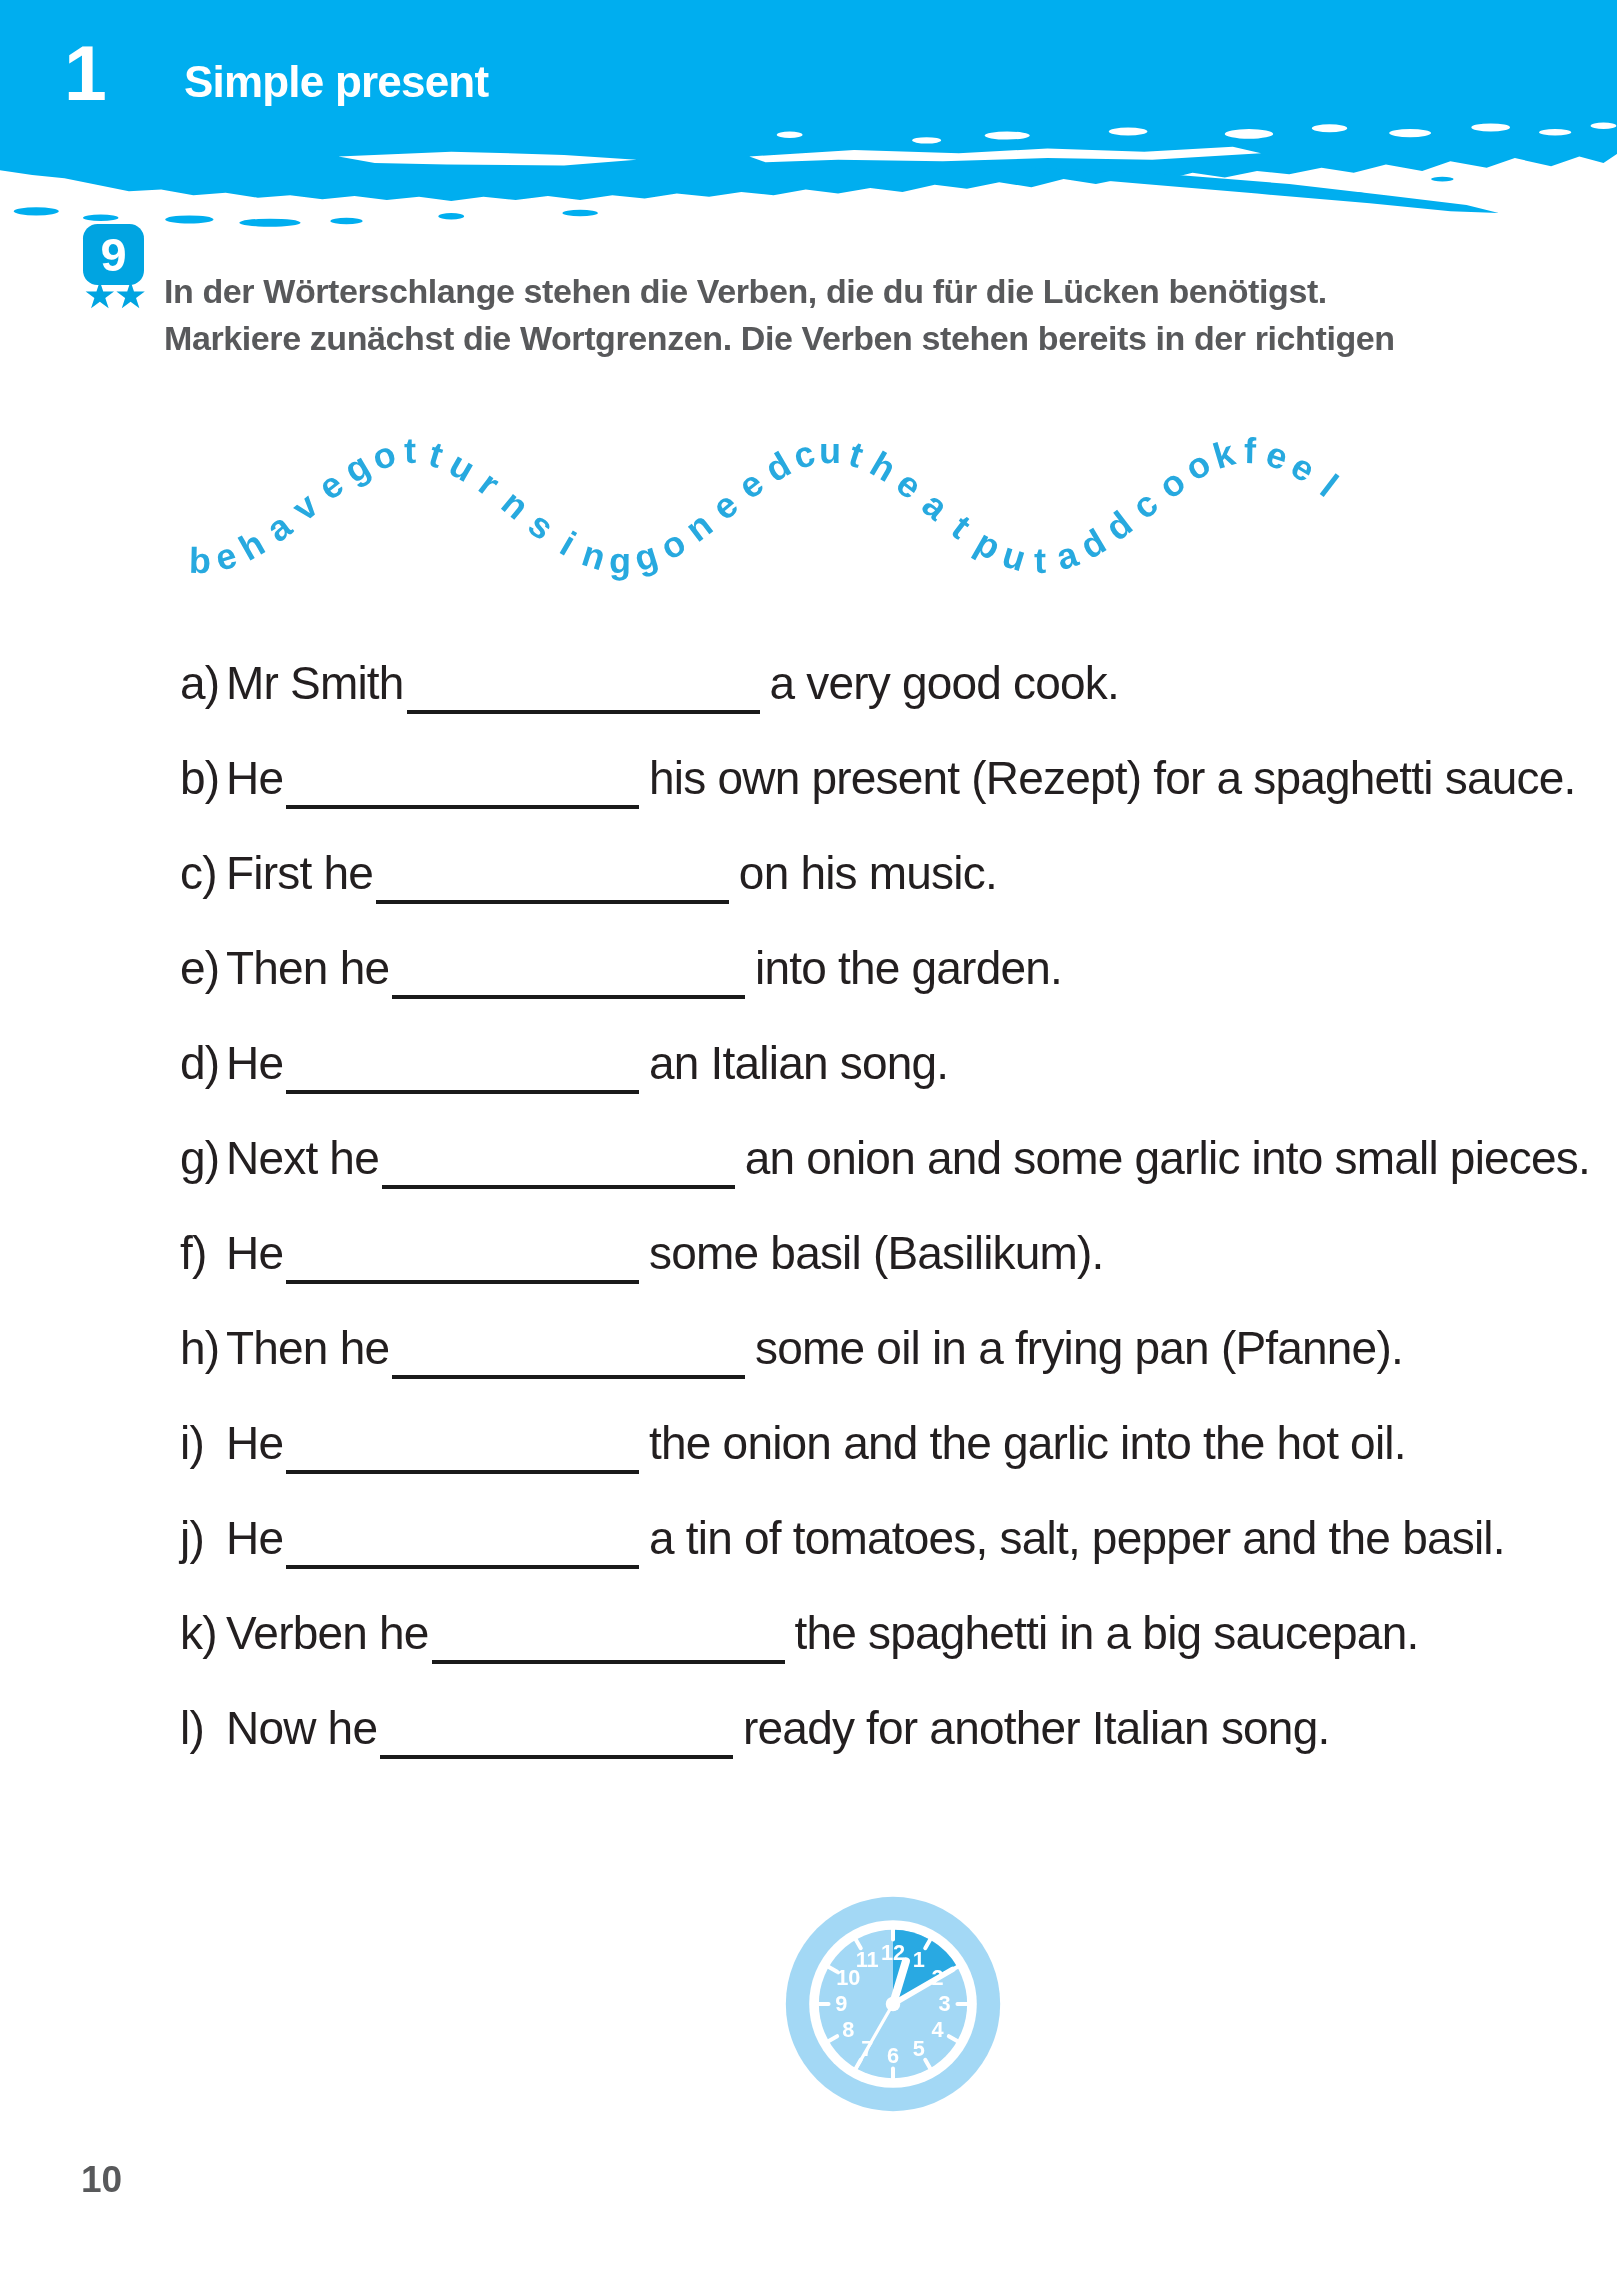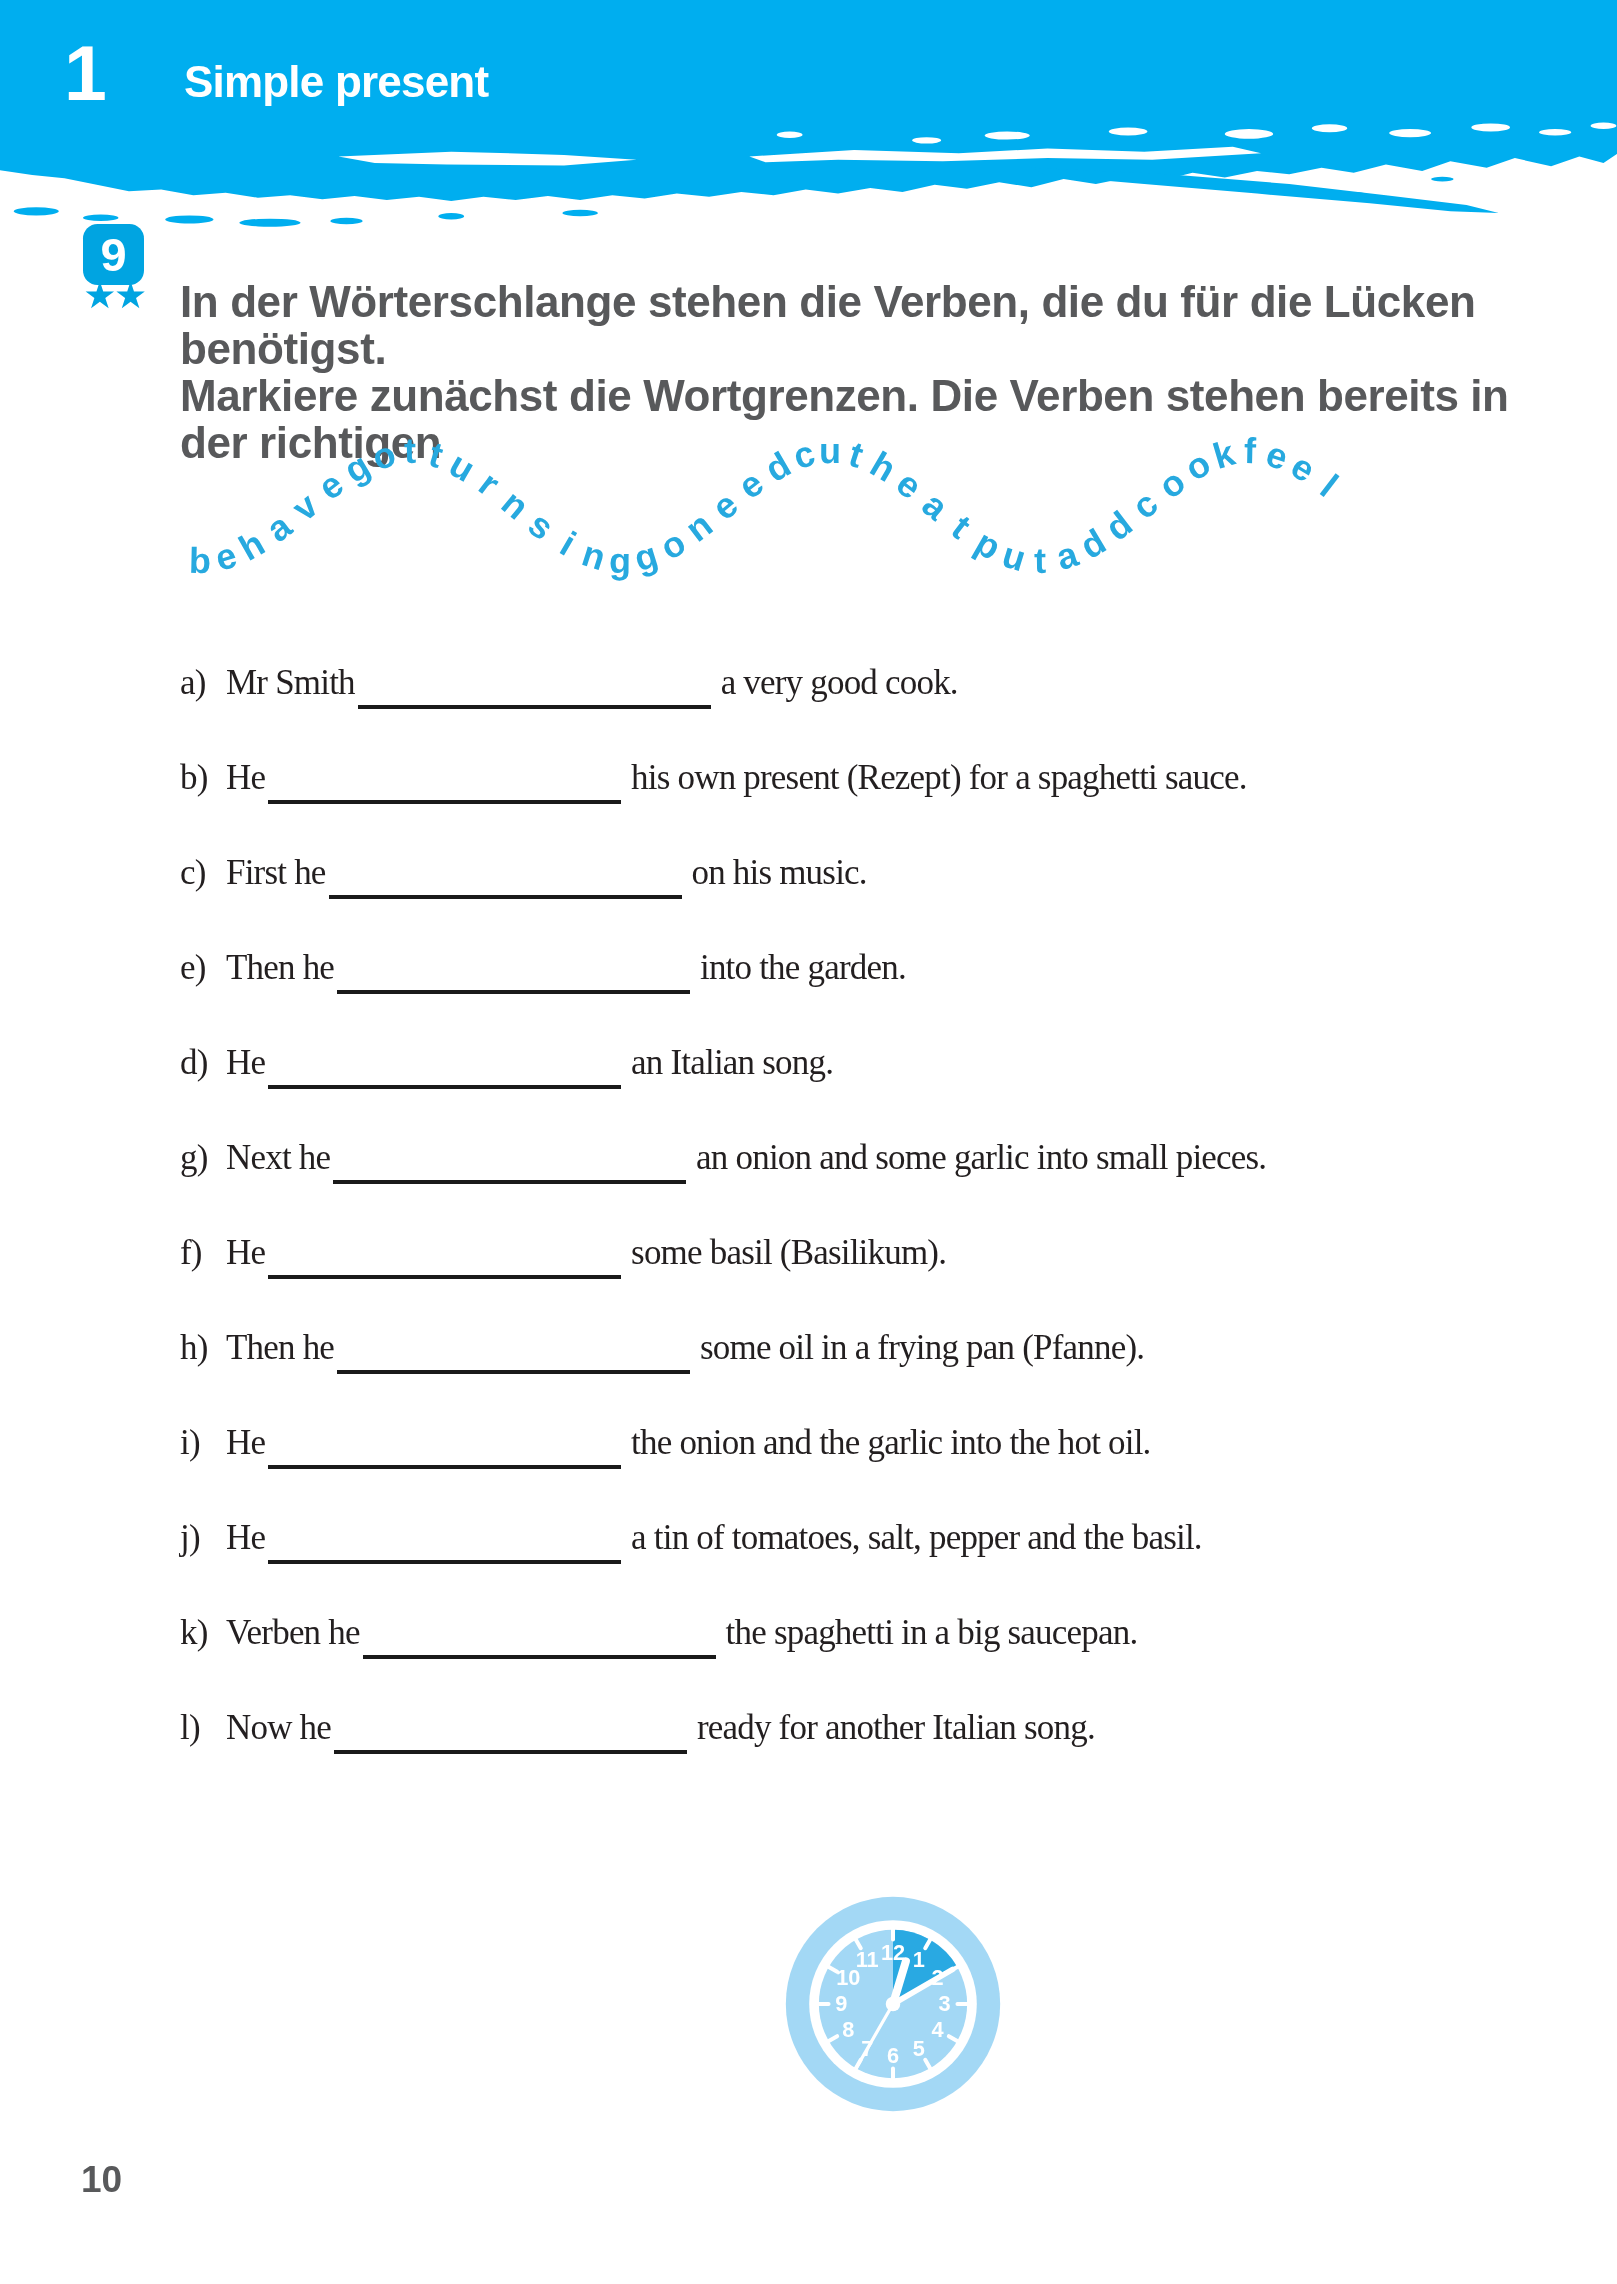--- a/index.html
+++ b/index.html
@@ -23,35 +23,35 @@
     position:absolute;left:83px;top:224px;width:61px;height:61px;
     background:#00A4E1;border-radius:14.5px;color:#ffffff;
     font-size:47px;font-weight:bold;display:flex;align-items:center;justify-content:center;
   }
   .ex-stars{
     position:absolute;left:77px;top:277px;width:74px;text-align:center;
     color:#00A4E1;font-size:37px;letter-spacing:-2.4px;line-height:1;
   }
   
   .instructions{
-    position:absolute;left:180px;top:234px;width:1386px;
-    font-size:44px;font-weight:bold;color:#58595B;line-height:47px;letter-spacing:-0.4px;
+    position:absolute;left:164px;top:234px;width:1386px;
+    font-size:34px;font-weight:bold;color:#58595B;line-height:47px;letter-spacing:-0.4px;
   }
   .instructions em{font-style:italic;}
   
   .word-snake{position:absolute;top:0;left:0;width:1618px;height:645px;pointer-events:none;}
   .snake-letter{
     position:absolute;color:#27A9DF;font-size:36px;font-weight:bold;line-height:1;
     transform-origin:center;white-space:pre;
   }
   
   .sentences{position:absolute;left:180px;top:636px;width:1386px;margin:0;padding:0;list-style:none;}
   .sentence{
-    height:95px;line-height:94px;font-size:35px;color:#231F20;
-    letter-spacing:-0.8px;white-space:nowrap;font-family:Liberation Serif, serif;
+    height:95px;line-height:94px;font-size:46px;color:#231F20;
+    letter-spacing:-0.8px;white-space:nowrap;
   }
   .s-label{display:inline-block;width:46px;}
   .blank{
     display:inline-block;width:353px;height:3.2px;
     border-bottom:4px solid #1a1a1a;vertical-align:-14.5px;margin:0 9.7px 0 3.2px;
   }
   
   .clock{position:absolute;left:756px;top:1867px;width:274px;height:274px;}
   
   .page-number{

